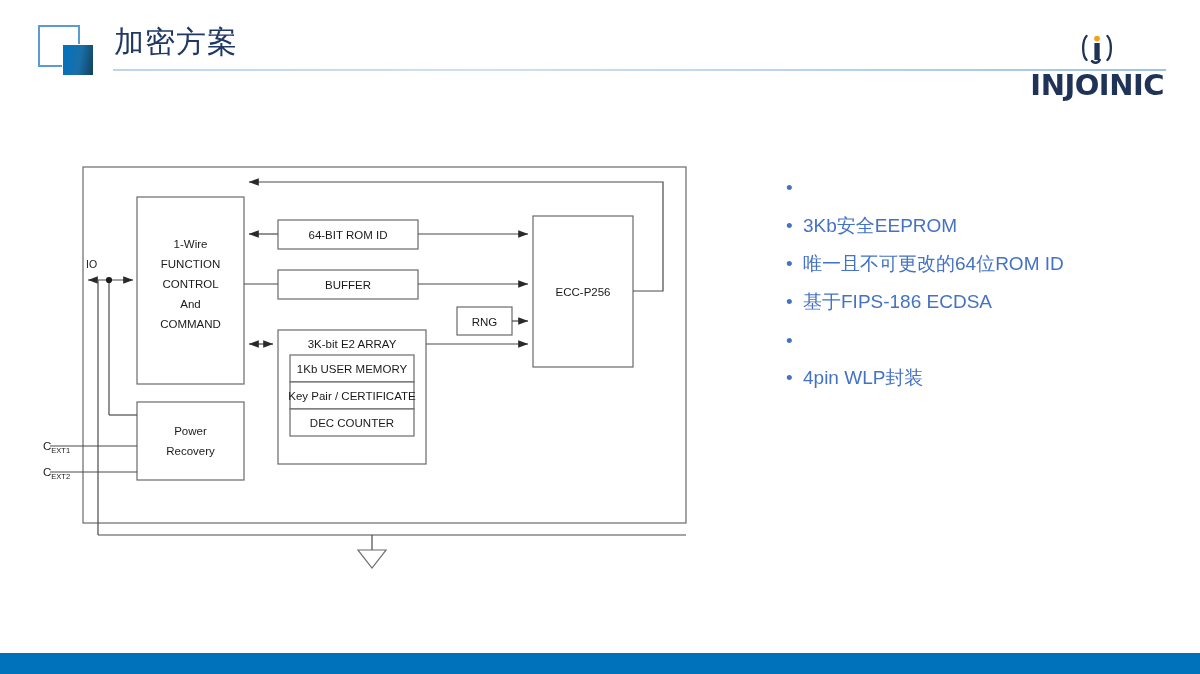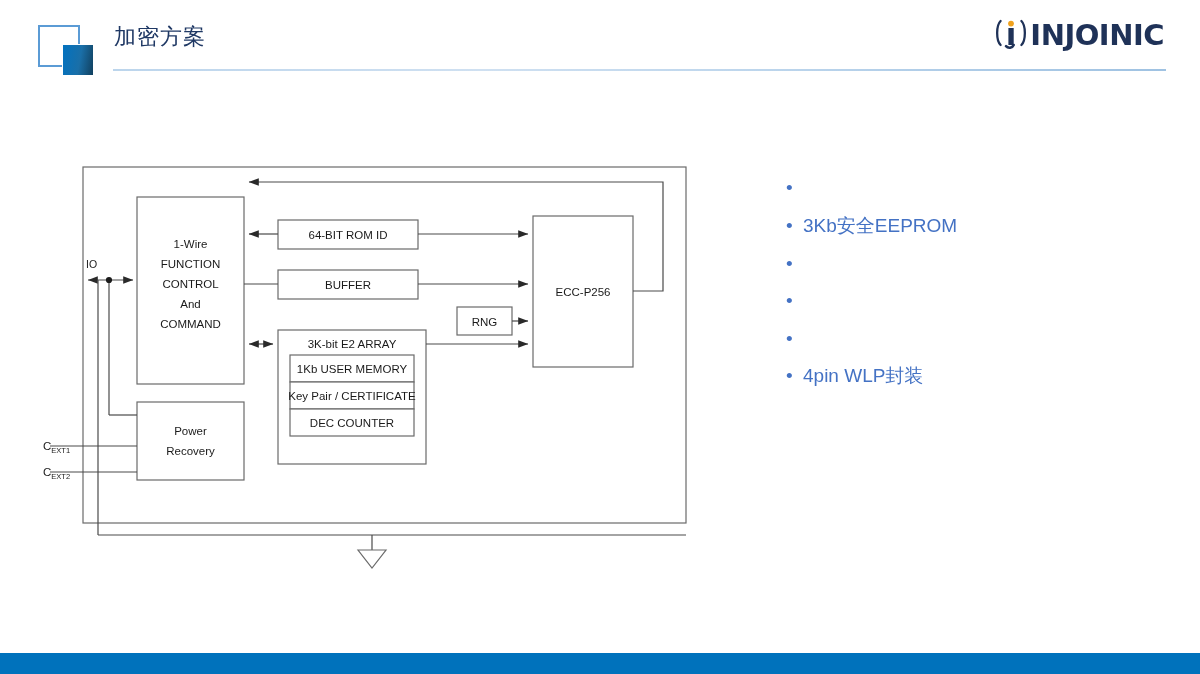--- a/index.html
+++ b/index.html
@@ -33,41 +33,42 @@
     position: absolute;
     left: 62px; top: 44px;
     width: 32px; height: 32px;
     background: linear-gradient(100deg, #0272c0 0%, #1a6fa8 55%, #11405e 100%);
     border: 1px solid #ffffff;
     box-sizing: border-box;
   }
   #page-title {
     position: absolute;
     left: 114px; top: 22px;
-    font-size: 22px;
+    font-size: 30px;
     font-weight: 400;
     color: #1f3864;
     letter-spacing: 1px;
     white-space: nowrap;
   }
   #header-rule {
     position: absolute;
     left: 113px; top: 69px;
     width: 1053px; height: 2px;
     background: linear-gradient(90deg,#bcd5ec 0%, #cfe0f1 35%, #bcd5ec 62%, #9fc2e2 100%);
   }
 
   
   #brand-logo {
     position: absolute;
-    right: 36px; top: 18px;
+    right: 36px; top: 31px;
     height: 34px;
     display: flex;
     align-items: center;
     gap: 2px;
+    flex-direction: column;
   }
   #brand-wordmark {
     font-family: "DejaVu Sans", sans-serif;
     font-size: 29px;
     font-weight: 700;
     color: #1f3258;
     letter-spacing: -0.5px;
     line-height: 1;
   }
 
@@ -239,23 +240,25 @@
 <div id="feature-list">
   <div class="feature-item">
     <span class="feature-bullet">•</span>
   </div>
   <div class="feature-item">
     <span class="feature-bullet">•</span>
     <span class="feature-text">3Kb安全EEPROM</span>
   </div>
   <div class="feature-item">
     <span class="feature-bullet">•</span>
-  </div>
-  <div class="feature-item">
-    <span class="feature-bullet">•</span>
+    <span class="feature-text">唯一且不可更改的64位ROM ID</span>
+  </div>
+  <div class="feature-item">
+    <span class="feature-bullet">•</span>
+    <span class="feature-text">基于FIPS-186 ECDSA</span>
   </div>
   <div class="feature-item">
     <span class="feature-bullet">•</span>
   </div>
   <div class="feature-item">
     <span class="feature-bullet">•</span>
     <span class="feature-text">4pin WLP封装</span>
   </div>
 </div>
 

